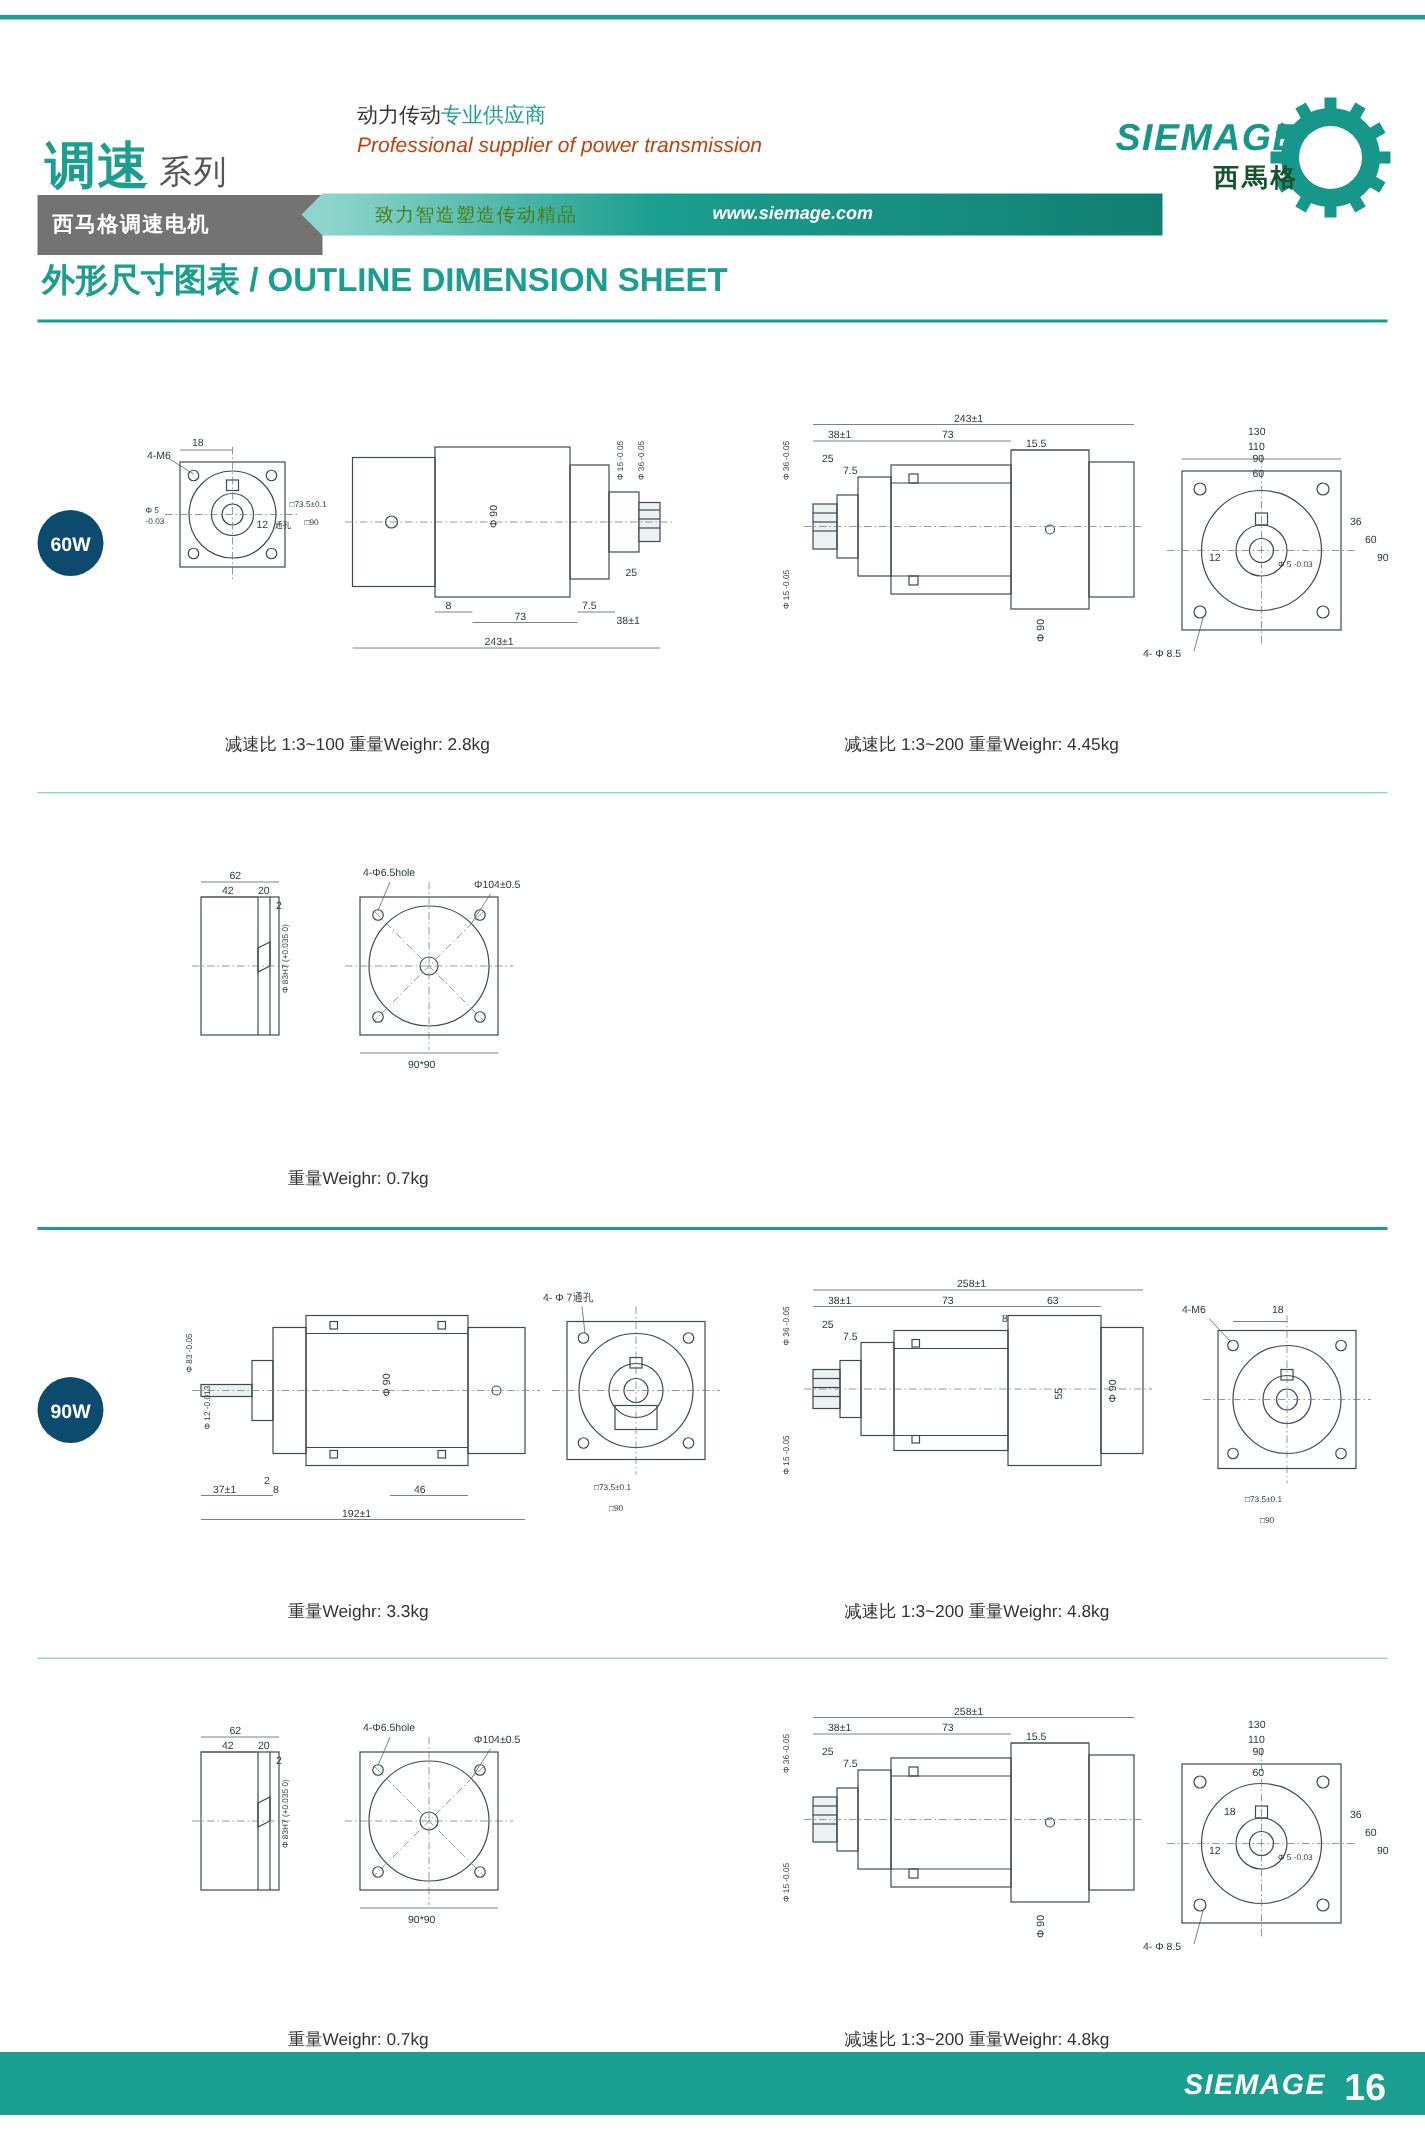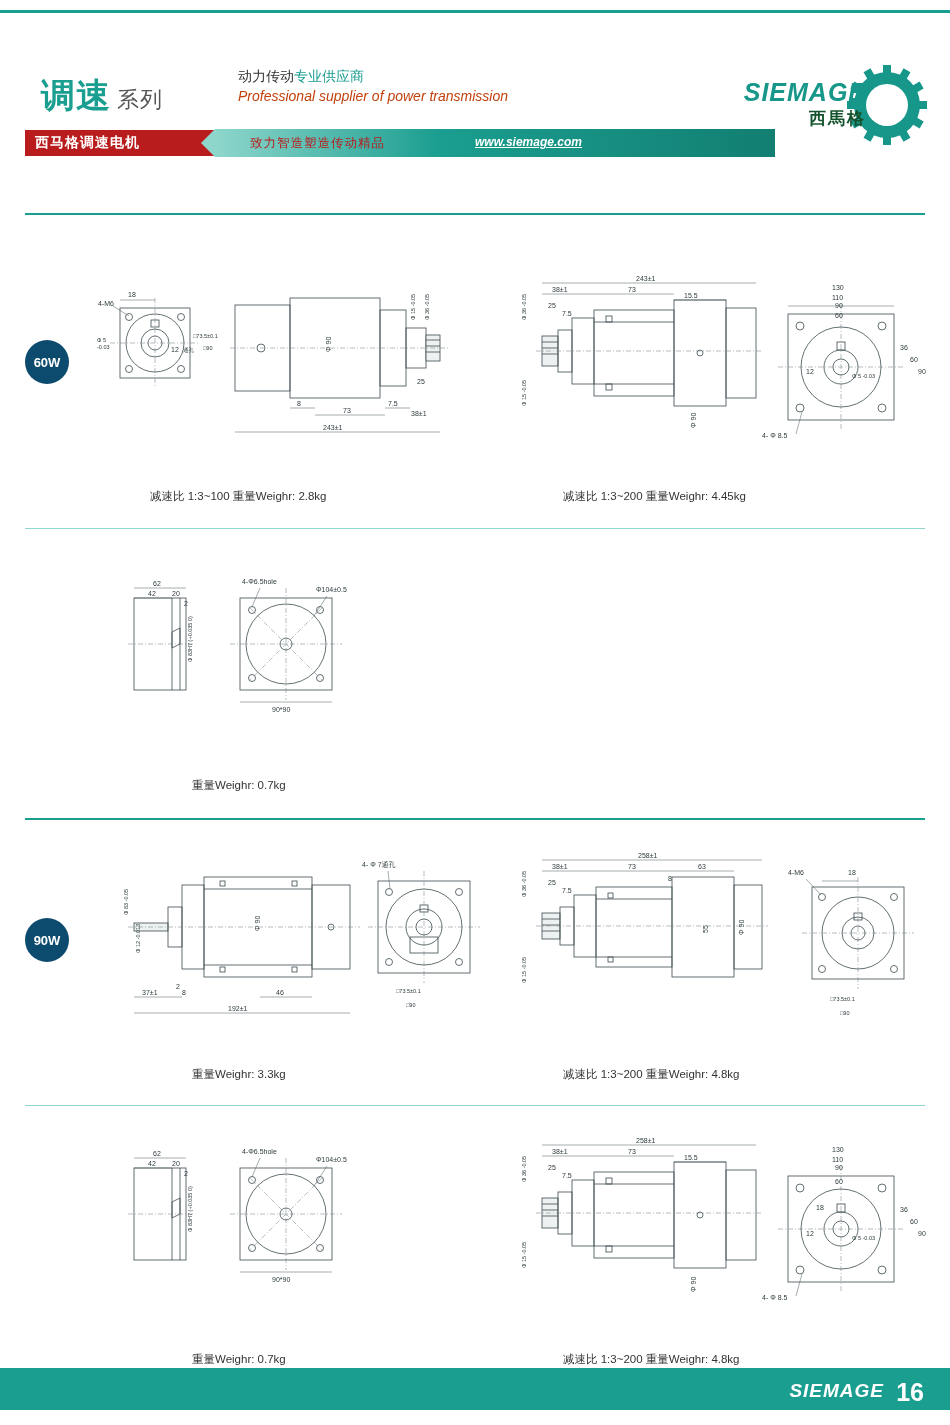--- a/index.html
+++ b/index.html
@@ -6,40 +6,40 @@
   body{
     width:950px;height:1425px;background:#ffffff;
     font-family:"Liberation Sans", sans-serif;
     color:#1a1a1a;position:relative;overflow:hidden;
   }
   .page{position:relative;width:950px;height:1425px;}
 
   
   .top-rule{position:absolute;left:0;top:10px;width:950px;height:3px;background:#1a9e8f;}
   .header{position:absolute;left:0;top:30px;width:950px;height:105px;}
-  .brand-cn{position:absolute;left:30px;top:43px;font-size:34px;font-weight:bold;color:#1a9e8f;letter-spacing:1px;margin-left:11px;}
+  .brand-cn{position:absolute;left:30px;top:58px;font-size:34px;font-weight:bold;color:#1a9e8f;letter-spacing:1px;}
   .brand-cn .sub{font-size:22px;font-weight:normal;color:#555;margin-left:6px;}
   .brand-bar{
-    position:absolute;left:25px;top:100px;width:190px;height:26px;
-    background:#b91c1c;color:#fff;font-size:14px;font-weight:bold;
+    position:absolute;left:25px;top:100px;width:190px;height:40px;
+    background:#737373;color:#fff;font-size:14px;font-weight:bold;
     display:flex;align-items:center;padding-left:10px;box-sizing:border-box;letter-spacing:1px;
   }
   .slogan-cn{position:absolute;left:238px;top:38px;font-size:14px;color:#333;font-weight:normal;}
   .slogan-cn .green{color:#1a9e8f;}
   .slogan-en{position:absolute;left:238px;top:58px;font-size:14px;color:#c2410c;font-style:italic;}
   .ribbon{
     position:absolute;left:215px;top:99px;width:560px;height:28px;
     background:linear-gradient(90deg,#8ed6cc 0%, #1a9e8f 40%, #127f72 100%);
   }
   .ribbon:after{
     content:"";position:absolute;left:-14px;top:0;border-top:14px solid transparent;
     border-bottom:14px solid transparent;border-right:14px solid #8ed6cc;
   }
-  .ribbon-cn{position:absolute;left:250px;top:105px;font-size:12.5px;color:#b91c1c;letter-spacing:1px;}
-  .ribbon-url{position:absolute;left:475px;top:105px;font-size:12px;color:#ffffff;font-style:italic;font-weight:bold;text-decoration:underline;}
+  .ribbon-cn{position:absolute;left:250px;top:105px;font-size:12.5px;color:#4d7c0f;letter-spacing:1px;}
+  .ribbon-url{position:absolute;left:475px;top:105px;font-size:12px;color:#ffffff;font-style:italic;font-weight:bold;}
 
   .logo{position:absolute;right:22px;top:42px;width:180px;height:70px;}
   .gear-teeth{position:absolute;right:0px;top:-8px;width:82px;height:82px;}
   .logo-text{position:absolute;right:62px;top:6px;text-align:right;}
   .logo-main{font-size:25px;font-weight:bold;color:#17968a;letter-spacing:1px;font-style:italic;}
   .logo-cn{font-size:17px;font-weight:bold;color:#14532d;letter-spacing:2px;}
 
   
   .section-title{position:absolute;left:28px;top:172px;font-size:22px;font-weight:bold;color:#1a9e8f;}
   .title-rule{position:absolute;left:25px;top:213px;width:900px;height:2px;background:#1a9e8f;}
@@ -119,20 +119,23 @@
           <circle r="21" fill="#ffffff"></circle>
         </g>
       </svg>
       <div class="logo-text">
         <div class="logo-main">SIEMAGE</div>
         <div class="logo-cn">西馬格</div>
       </div>
     </div>
   </div>
 
+  <div class="section-title">
+    <span>外形尺寸图表</span><span> / </span><span>OUTLINE DIMENSION SHEET</span>
+  </div>
   <div class="title-rule"></div>
 
   <div class="badge" style="left:25px;top:340px;">60W</div>
 
   <div class="draw" style="left:85px;top:280px;">
     <svg width="380" height="180" viewBox="0 0 380 180">
 
       <rect class="ln" x="35" y="28" width="70" height="70"></rect>
       <circle class="ln" cx="70" cy="63" r="29"></circle>
       <circle class="ln" cx="70" cy="63" r="14"></circle>

